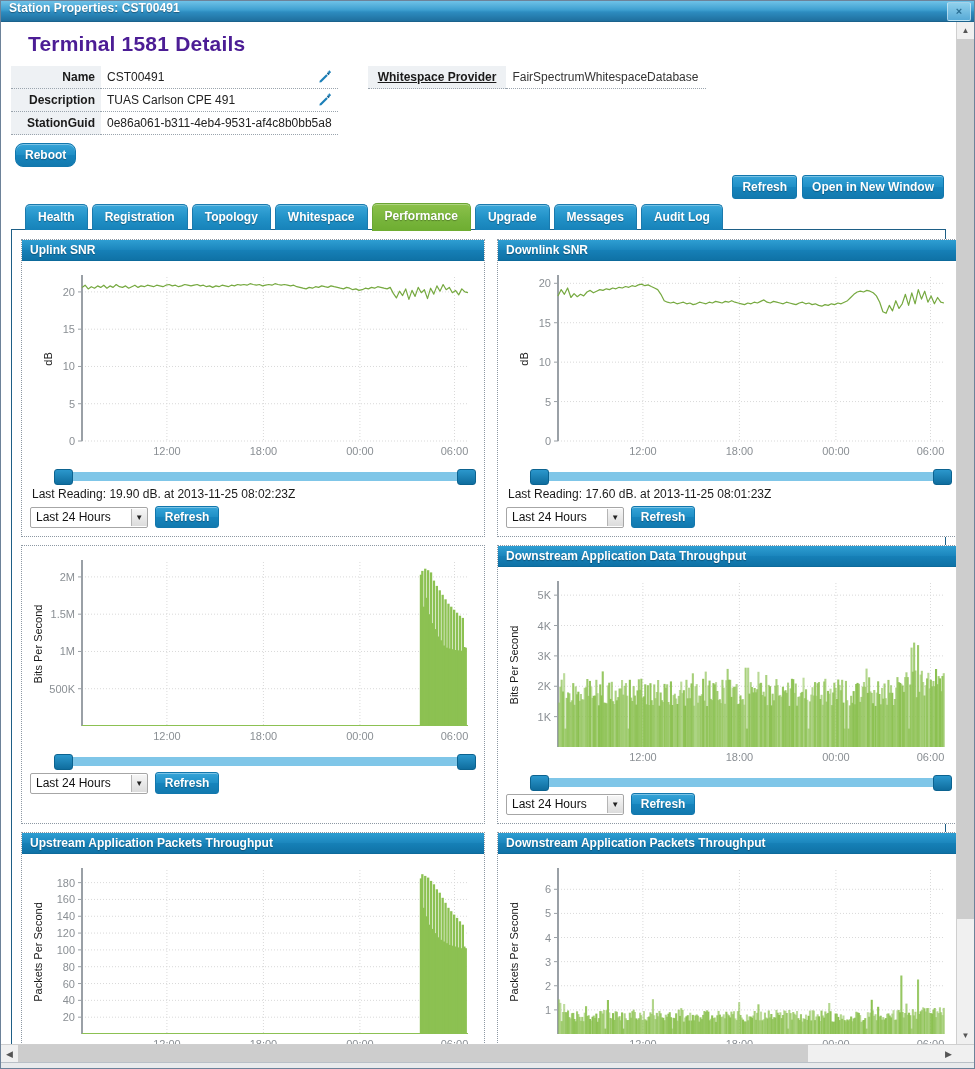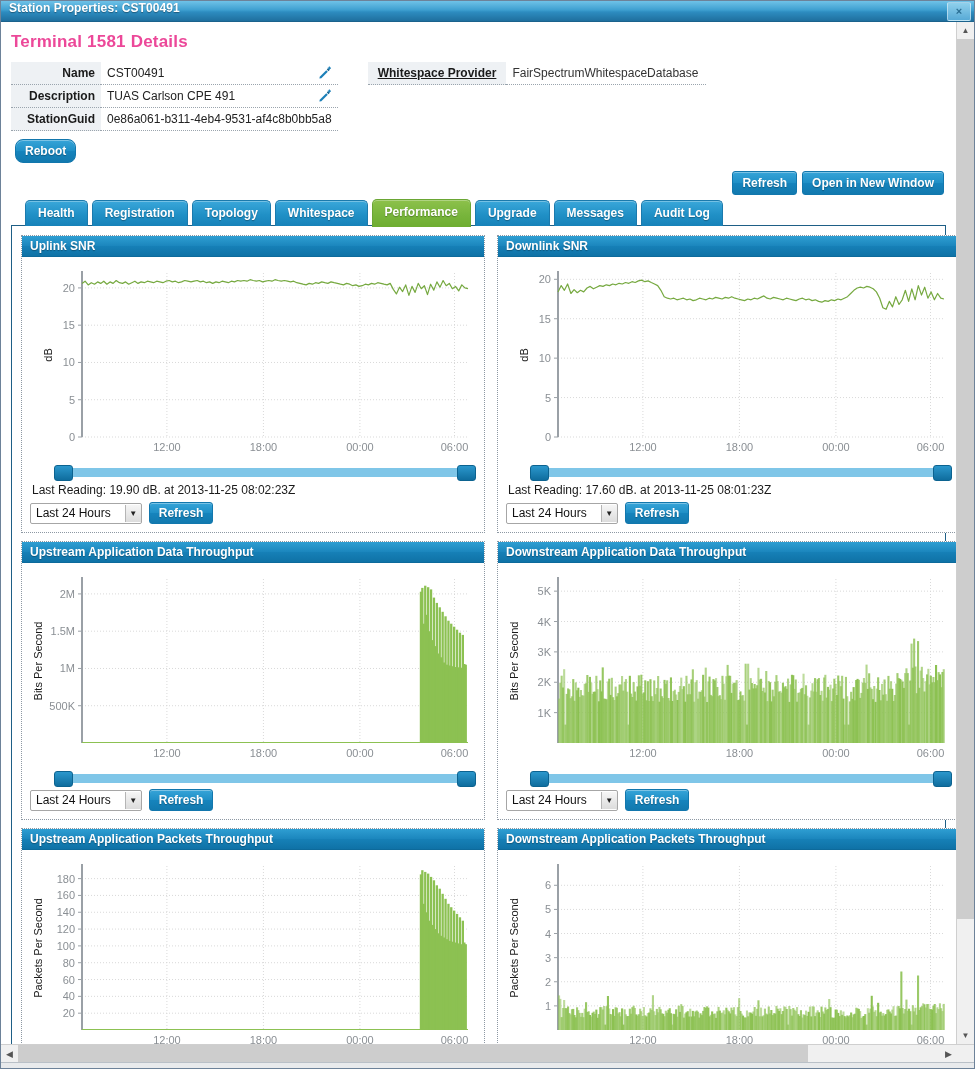--- a/index.html
+++ b/index.html
@@ -41,21 +41,21 @@
   }
   
   .bodywrap{flex:1;display:flex;min-height:0;}
   .content{
     flex:1;min-width:0;overflow:hidden;position:relative;
     background:#fff;
     padding:8px 10px 0 10px;
     box-sizing:border-box;
   }
   h1.pagetitle{
-    font-size:17px;margin:2px 0 10px 0;color:#ec4899;font-weight:bold;
+    font-size:21px;margin:2px 0 10px 17px;color:#4c1d95;font-weight:bold;
     letter-spacing:.2px;
   }
   
   .detailrow{display:flex;align-items:flex-start;gap:0;}
   table.details{border-collapse:collapse;font-size:12px;}
   table.details td{
     padding:4px 6px;vertical-align:middle;
     border-bottom:1px dotted #9aa4ad;
     height:14px;
   }
@@ -137,21 +137,21 @@
   }
   .slider .hdl.l{left:0;}
   .slider .hdl.r{right:0;}
   .reading{font-size:12px;color:#1a1a1a;margin:4px 0 5px 2px;}
   .ctrlrow{display:flex;align-items:center;gap:7px;margin-top:3px;}
   .sel{
     position:relative;display:inline-flex;align-items:center;
     border:1px solid #a6a6a6;background:#fff;border-radius:2px;
     font-size:12px;color:#111;height:19px;padding:0 0 0 5px;
   }
-  .sel span.txt{padding-right:14px;}
+  .sel span.txt{padding-right:20px;}
   .sel .arrowbox{
     width:15px;height:17px;border-left:1px solid #b5b5b5;
     background:linear-gradient(to bottom,#f6f6f6,#dcdcdc);
     display:flex;align-items:center;justify-content:center;
     font-size:8px;color:#222;
   }
   .btn.sm{padding:3px 9px;font-size:12px;}
   
   .vscroll{
     flex:0 0 17px;background:#f0f0f0;border-left:1px solid #cfcfcf;
@@ -333,21 +333,20 @@
                 <div class="ctrlrow">
                   <div class="sel">
                     <span class="txt">Last 24 Hours</span>
                     <span class="arrowbox">▼</span>
                   </div>
                   <button class="btn sm">Refresh</button>
                 </div>
               </div>
             </div>
             <div class="panel">
-              <div class="panel-hd">Upstream Application Data Throughput</div>
               <div class="panel-bd">
                 <div class="chartbox">
                   <svg width="446" height="200" viewBox="0 0 446 200">
                     <line x1="52" x2="438" y1="136.72727272727272" y2="136.72727272727272" stroke="#d9d9d9" stroke-width="1" stroke-dasharray="1,2"></line>
                     <line x1="48" x2="52" y1="136.72727272727272" y2="136.72727272727272" stroke="#9aa0a6" stroke-width="1"></line>
                     <text class="tickY" x="45" y="140.72727272727272" text-anchor="end">500K</text>
                     <line x1="52" x2="438" y1="99.45454545454545" y2="99.45454545454545" stroke="#d9d9d9" stroke-width="1" stroke-dasharray="1,2"></line>
                     <line x1="48" x2="52" y1="99.45454545454545" y2="99.45454545454545" stroke="#9aa0a6" stroke-width="1"></line>
                     <text class="tickY" x="45" y="103.45454545454545" text-anchor="end">1M</text>
                     <line x1="52" x2="438" y1="62.18181818181819" y2="62.18181818181819" stroke="#d9d9d9" stroke-width="1" stroke-dasharray="1,2"></line>

